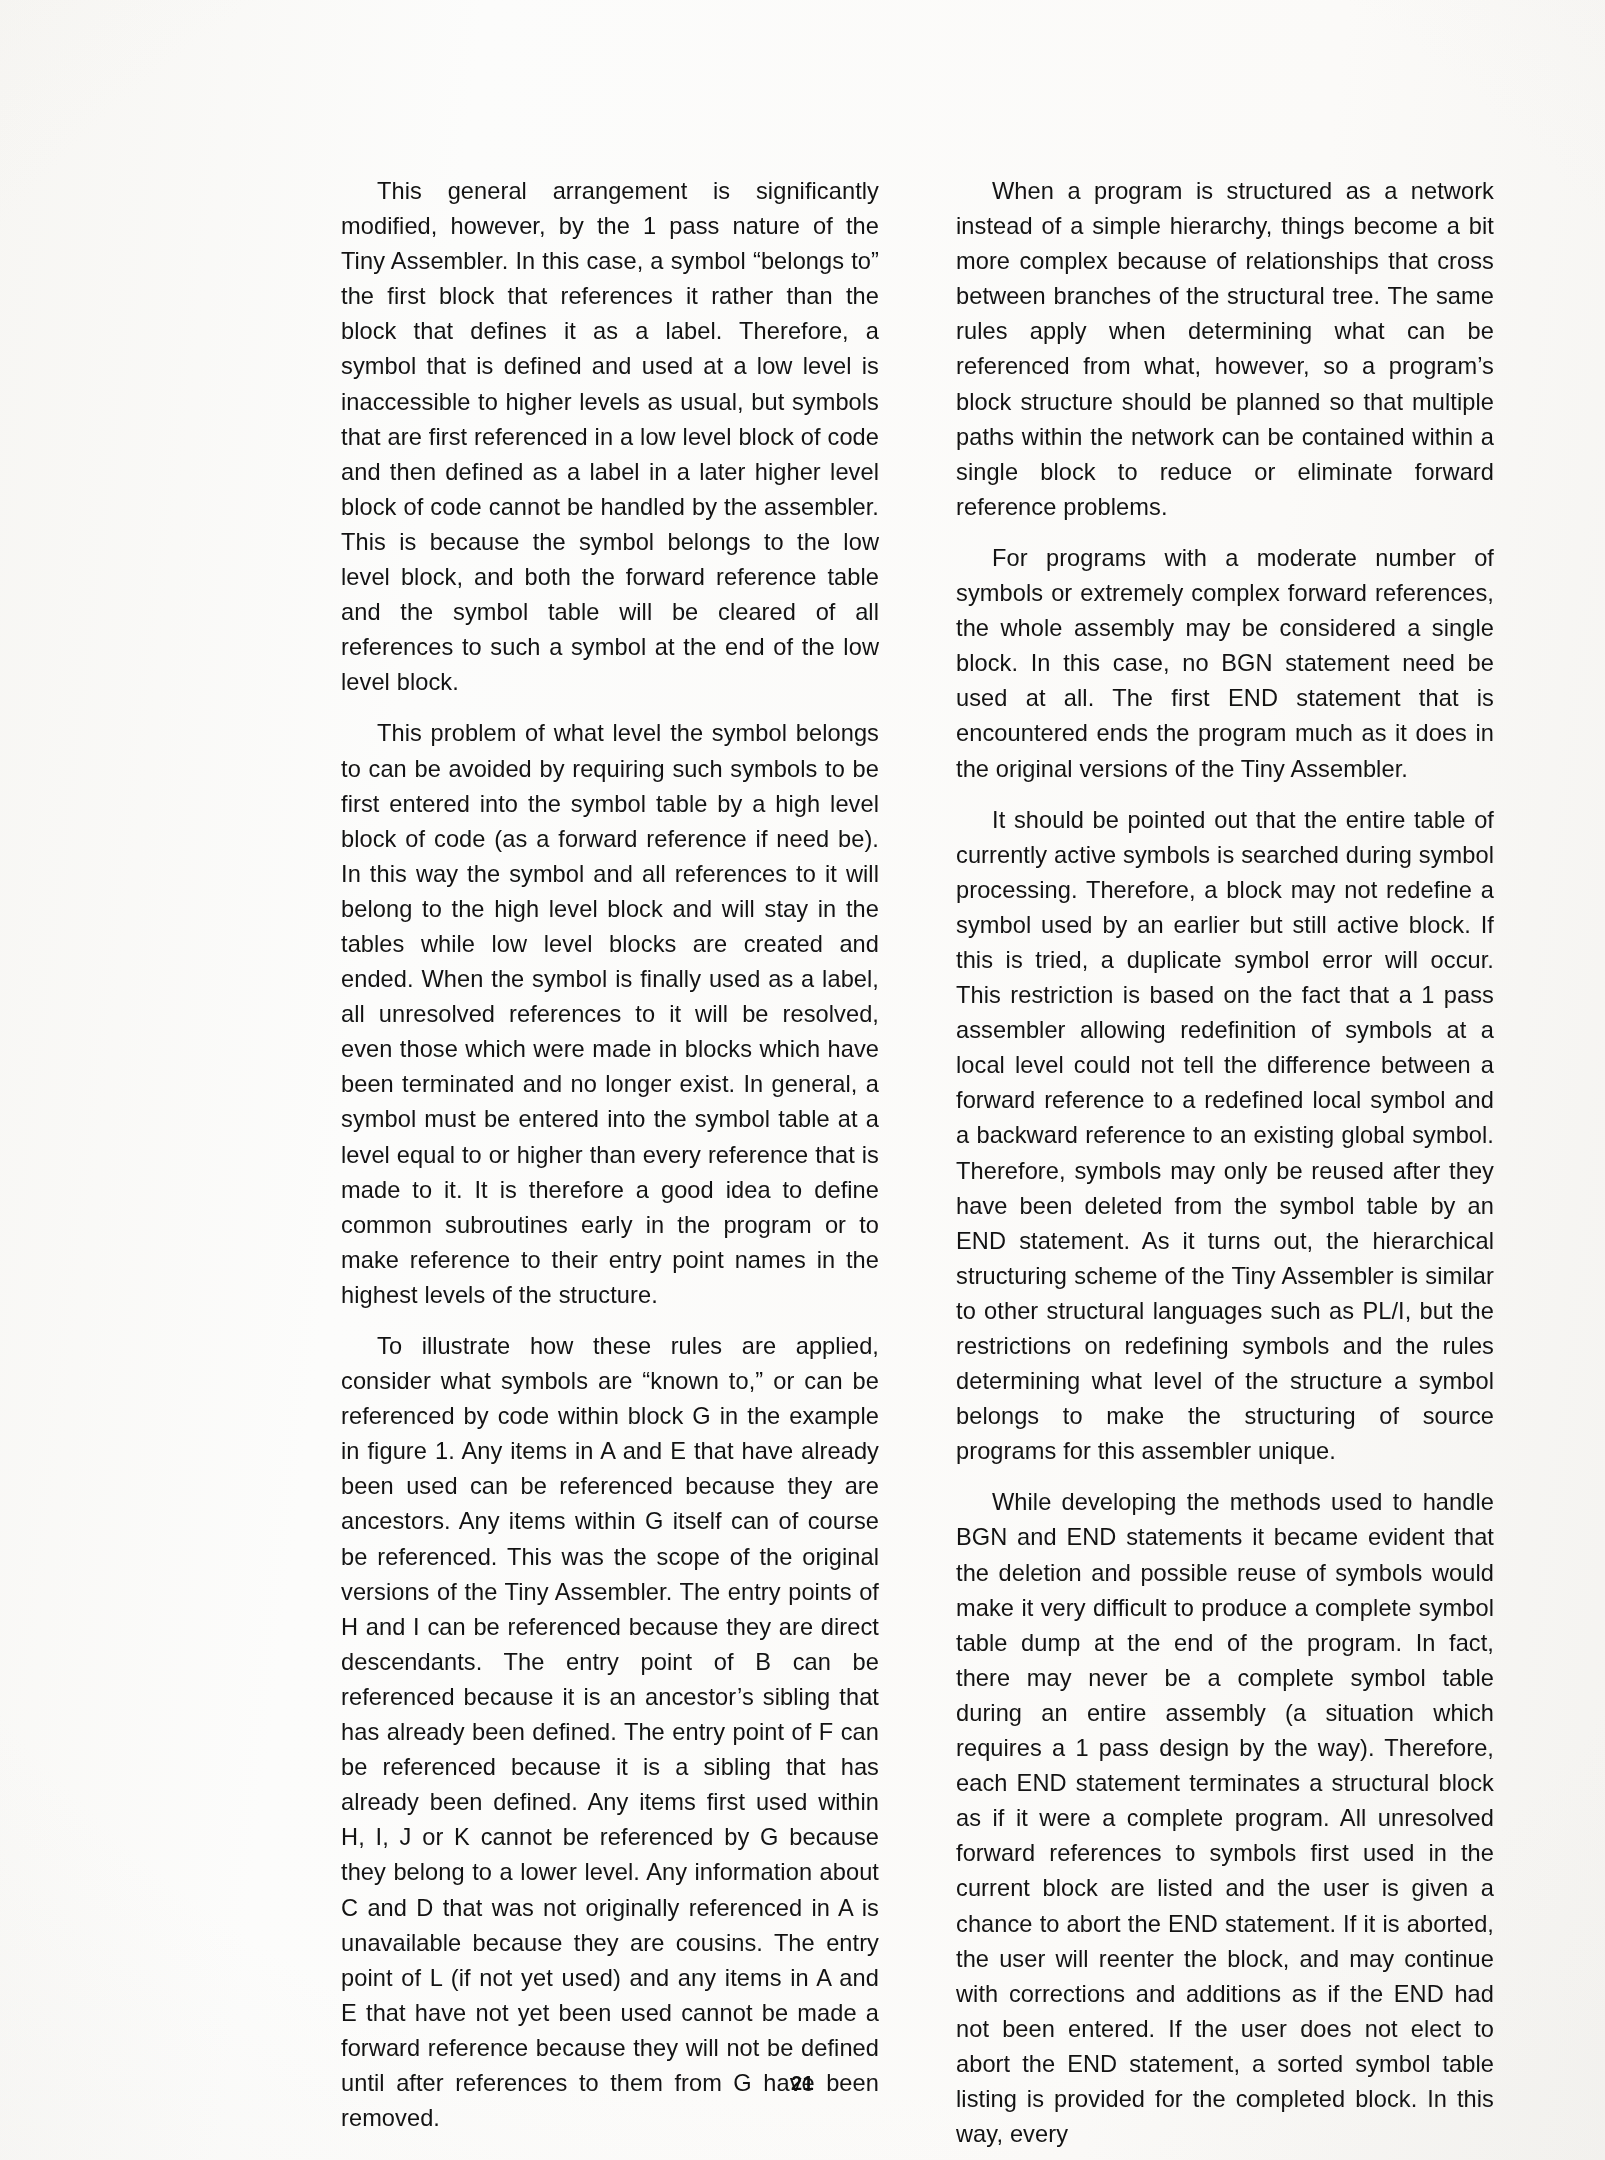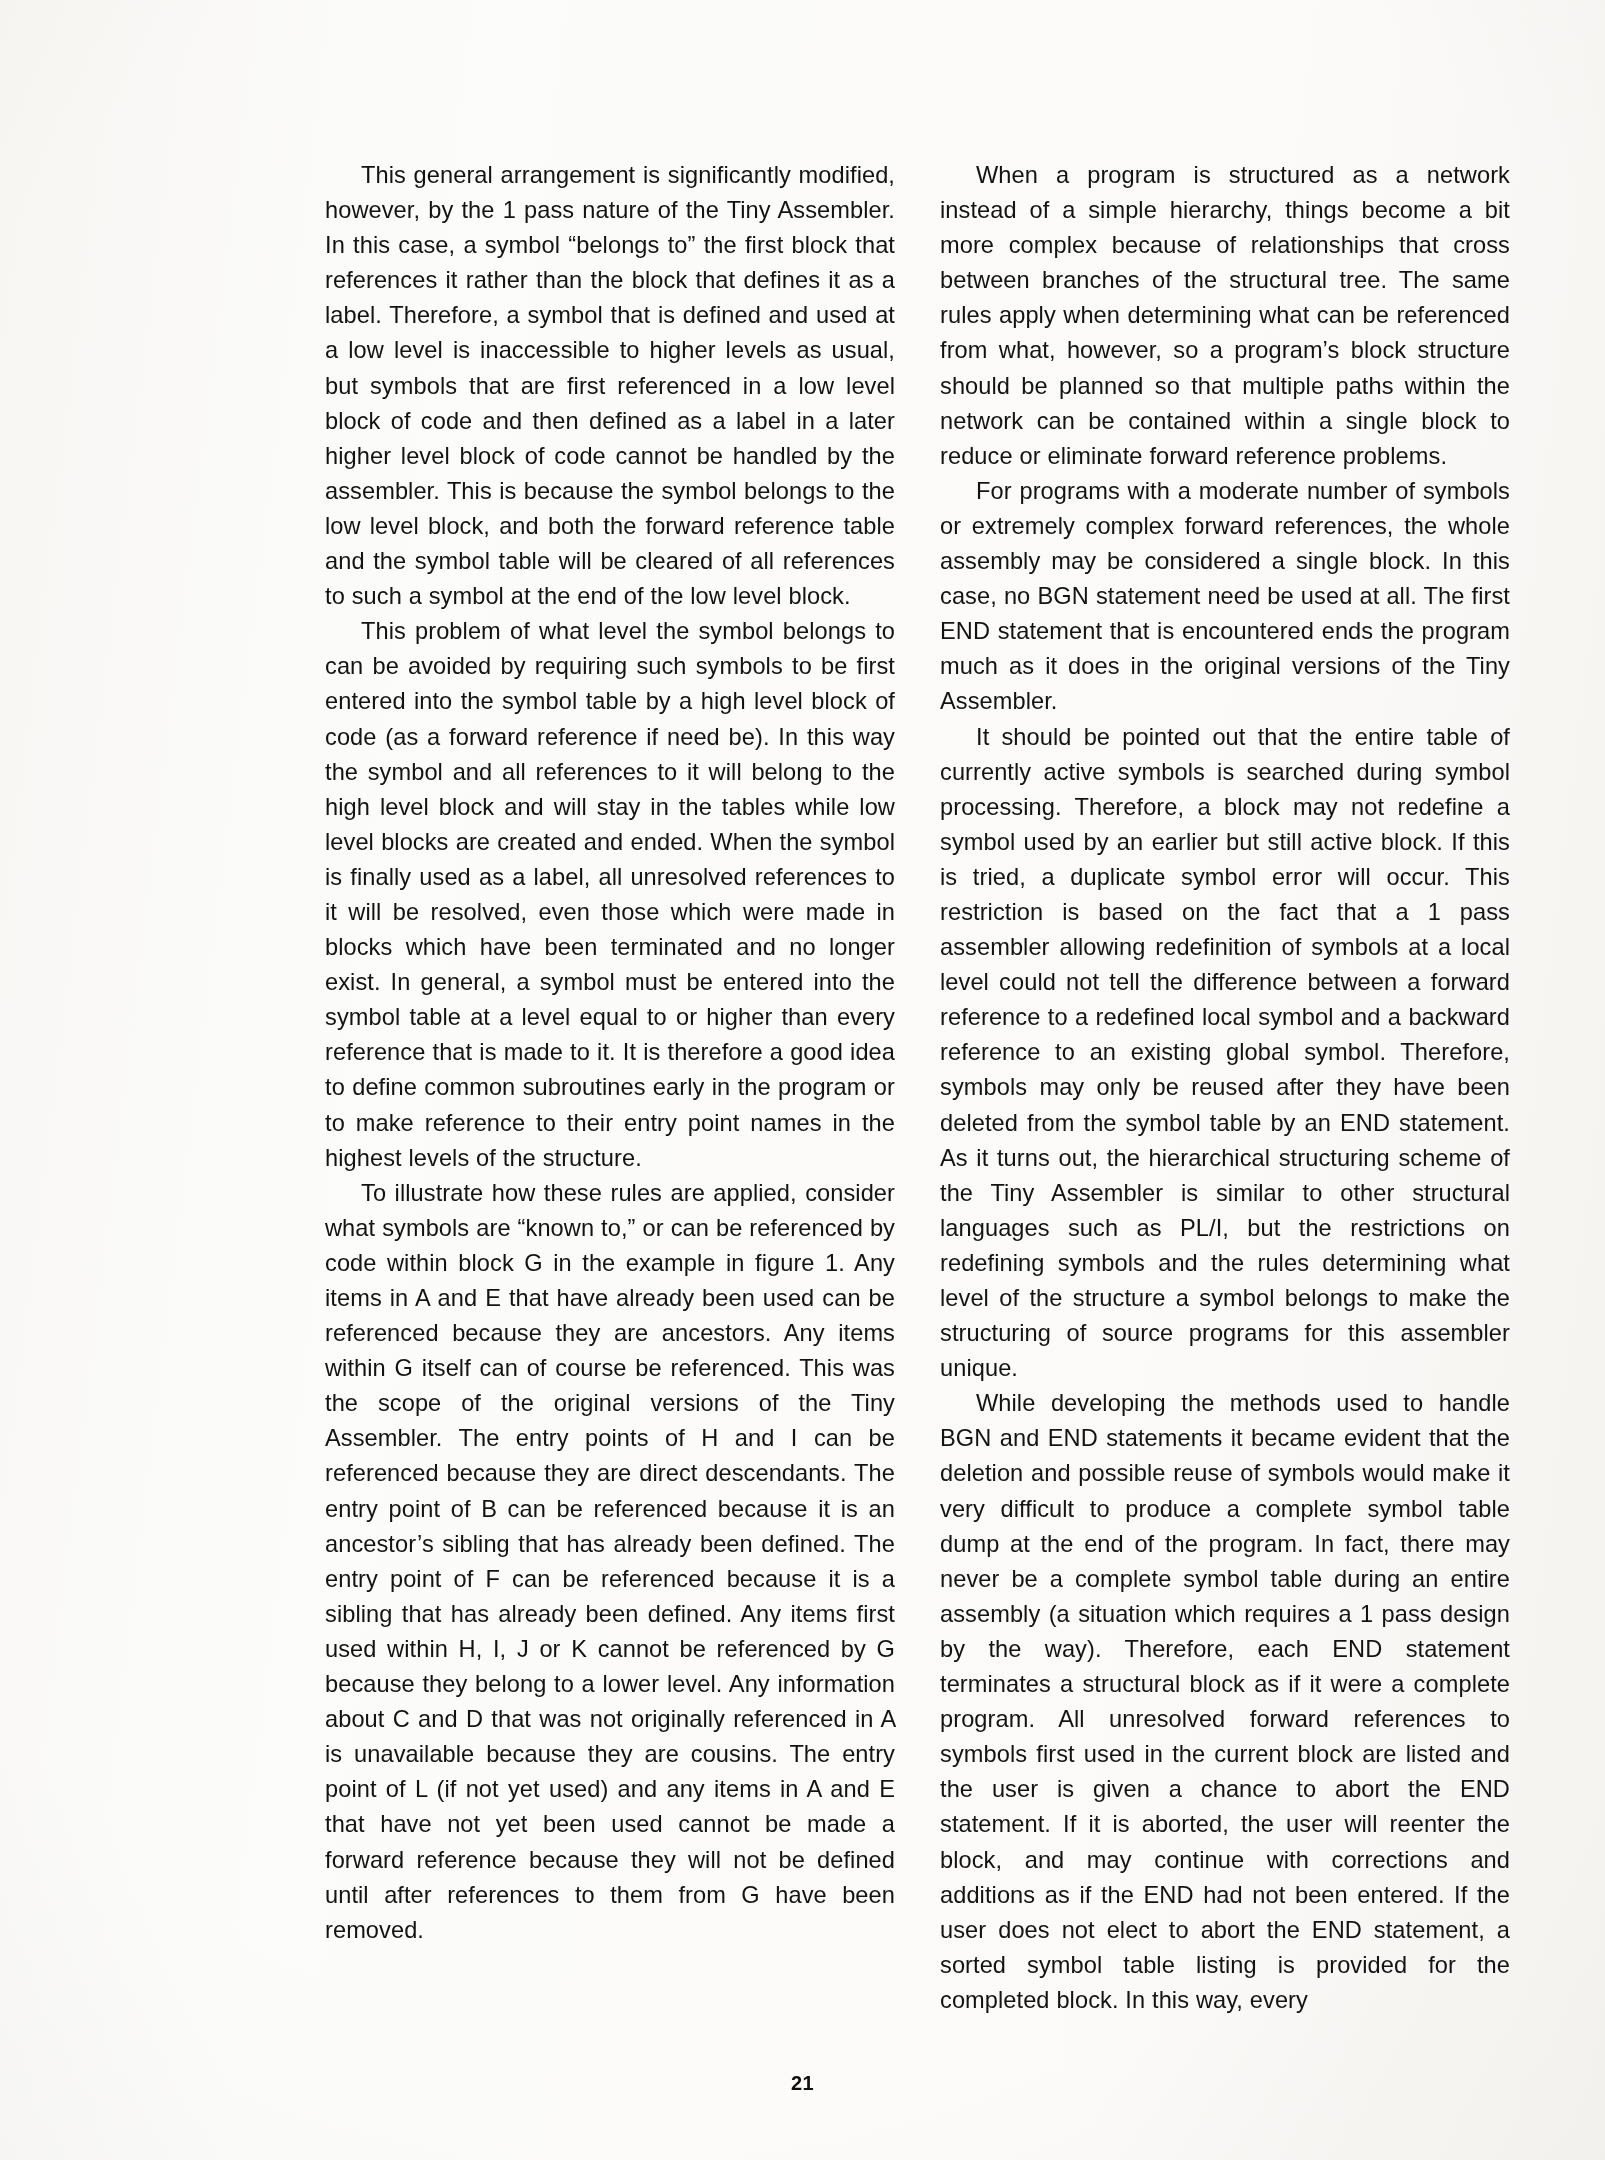--- a/index.html
+++ b/index.html
@@ -38,21 +38,21 @@
     width: 1185px;
     display: flex;
     gap: 45px;
   }
 
   .column {
     width: 570px;
   }
 
   p.para {
-    margin: 0;
+    margin: 16px;
     font-size: 23.6px;
     line-height: 35.1px;
     text-align: justify;
     text-justify: inter-word;
     text-indent: 36px;
     color: #131313;
     letter-spacing: 0.08px;
     word-spacing: 0.2px;
     -webkit-font-smoothing: none;
   }

